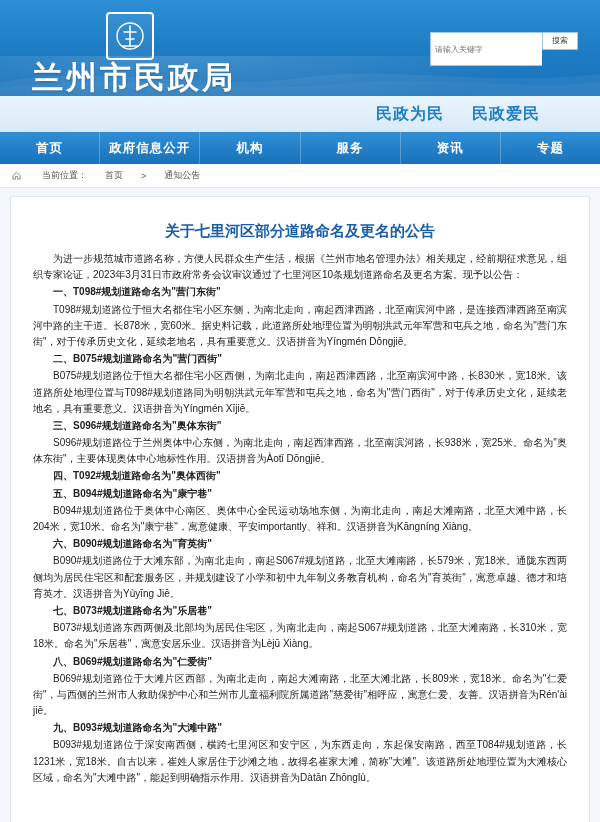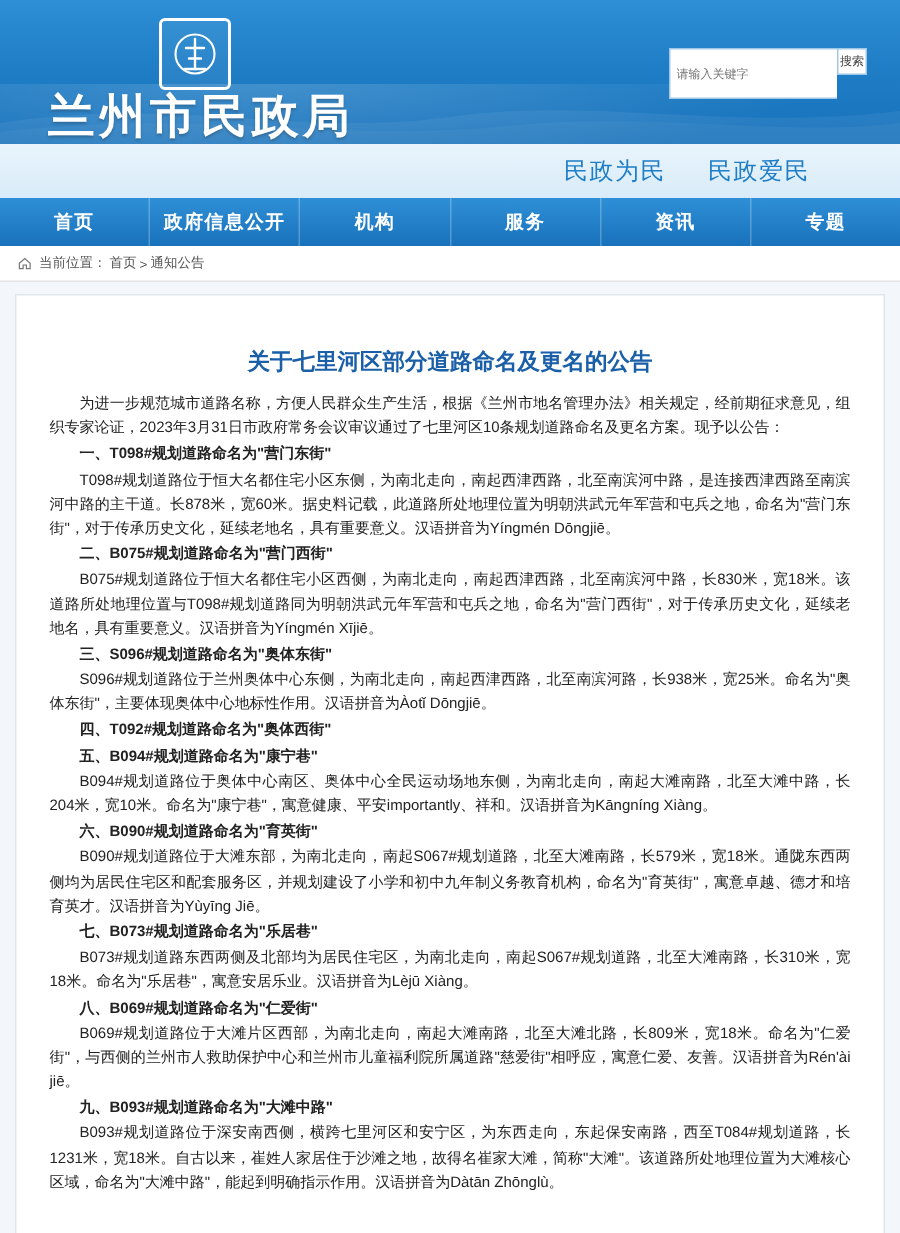--- a/index.html
+++ b/index.html
@@ -77,21 +77,21 @@
     width: 112px; height: 18px;
     border: 1px solid #9fc7e6;
     background: #ffffff;
     font-size: 8px;
     color: #888;
     padding: 16px 4px;
     outline: none;
     border-right: none;
   }
   .search-btn {
-    width: 20px; height: 18px;
+    width: 36px; height: 18px;
     background: #ffffff;
     border: 1px solid #9fc7e6;
     font-size: 8px;
     color: #444;
     cursor: pointer;
     padding: 0;
     line-height: 16px;
   }
 
   
@@ -100,21 +100,21 @@
     background: linear-gradient(180deg, #e9f4fc 0%, #d8ebf8 100%);
     display: flex;
     align-items: center;
     justify-content: flex-end;
     padding-right: 60px;
     gap: 28px;
   }
   .slogan span {
     color: #1f7ec6;
     font-size: 16px;
-    font-weight: normal;
+    font-weight: bold;
     letter-spacing: 1px;
   }
 
   
   .nav {
     height: 32px;
     background: linear-gradient(180deg, #2f8fd6 0%, #1872bb 100%);
     display: flex;
     align-items: stretch;
   }
@@ -135,21 +135,21 @@
   
   .crumb {
     height: 24px;
     background: #ffffff;
     border-bottom: 1px solid #e3e3e3;
     display: flex;
     align-items: center;
     padding-left: 12px;
     font-size: 9px;
     color: #555;
-    gap: 2px;
+    gap: 18px;
   }
   .crumb .home-icon {
     display: inline-block;
     width: 9px; height: 9px;
     margin-right: 3px;
     position: relative;
   }
   .crumb .home-icon svg { display: block; }
   .crumb a { color: #555; text-decoration: none; }
 
@@ -161,21 +161,21 @@
     height: 700px;
     padding: 14px 22px 0 22px;
     position: relative;
   }
   .art-title {
     text-align: center;
     font-size: 15px;
     font-weight: bold;
     color: #1a5fa8;
     line-height: 1.4;
-    margin-top: 20px;
+    margin-top: 9px;
   }
   .art-meta {
     text-align: center;
     font-size: 8.5px;
     color: #888;
     margin-top: 8px;
     padding-bottom: 8px;
     border-bottom: 1px dashed #dcdcdc;
   }
   .art-body {

